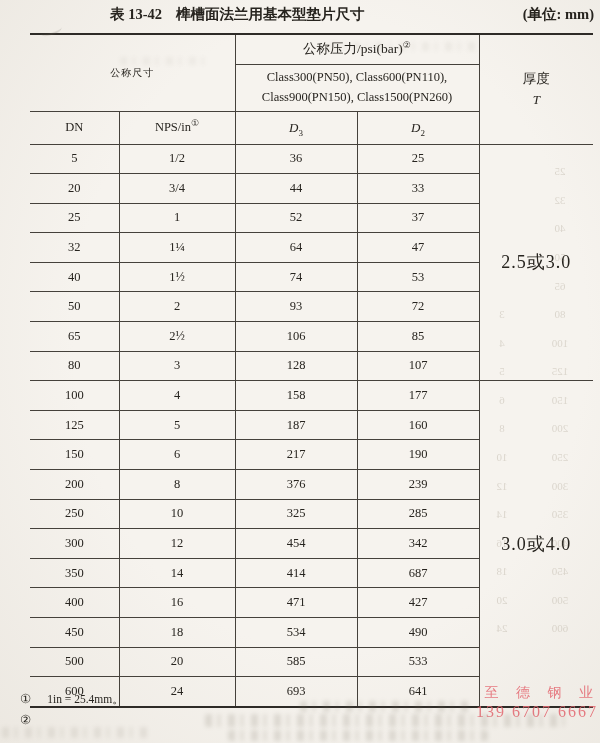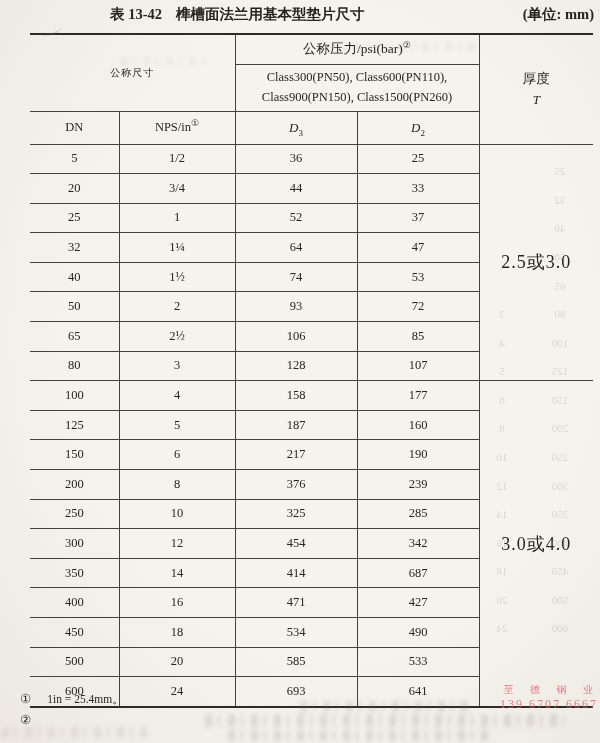--- a/index.html
+++ b/index.html
@@ -57,22 +57,22 @@
   }
   .footnote .mark{font-size:12.5px;margin-right:16px;}
   #fn1{top:691px;}
   #fn2{top:712px;}
   
   .stamp{
     position:absolute;right:2px;top:684px;
     text-align:right;line-height:1.25;
     filter:blur(.25px);opacity:.85;
   }
-  .stamp .co{font-size:10px;letter-spacing:7px;margin-right:-2px;}
-  .stamp .ph{font-size:12px;letter-spacing:2px;}
+  .stamp .co{font-size:14px;letter-spacing:7px;margin-right:-2px;}
+  .stamp .ph{font-size:16px;letter-spacing:2px;}
   
   .ghost{
     position:absolute;transform:translate(-50%,-50%) scaleX(-1);
     color:#a59b8a;opacity:.33;font-size:11px;
     filter:blur(.4px);white-space:nowrap;pointer-events:none;
   }
   .smudge{
     position:absolute;pointer-events:none;
     background:repeating-linear-gradient(90deg,
       rgba(120,112,96,.55) 0 7px, rgba(120,112,96,0) 7px 12px,

